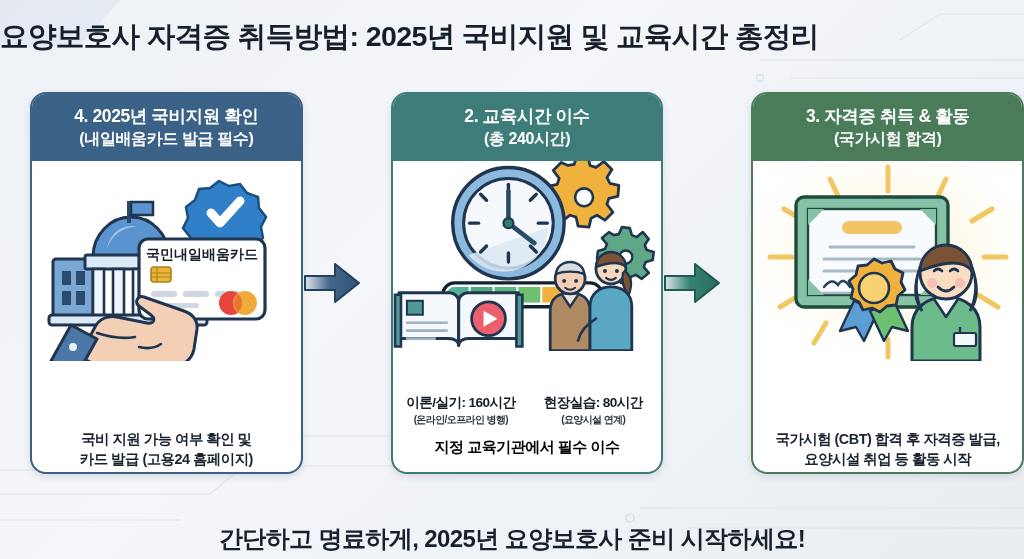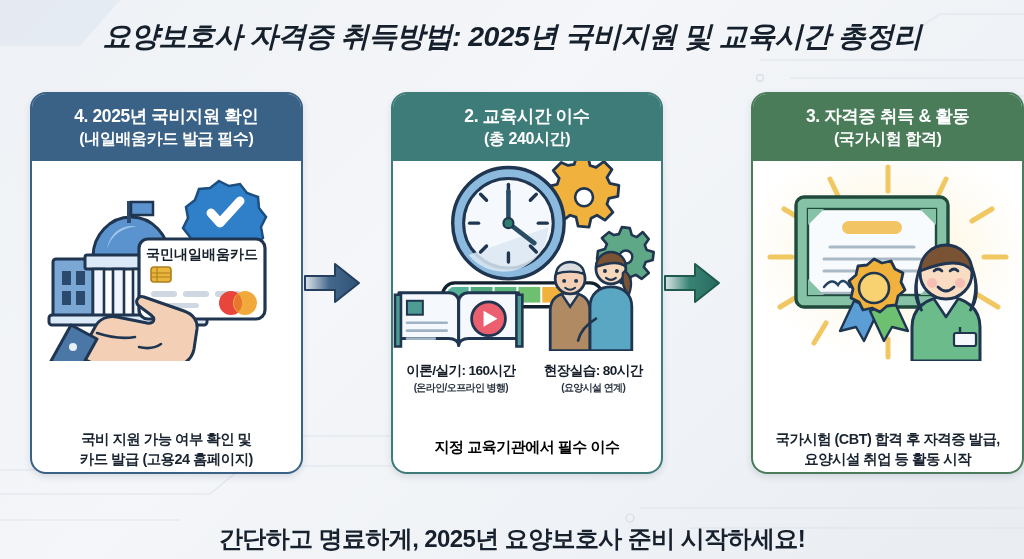--- a/index.html
+++ b/index.html
@@ -13,21 +13,21 @@
     background: linear-gradient(135deg, #eef1f5 0%, #f4f6f9 40%, #e9edf2 100%);
   }
 
   
   .bg-deco { position: absolute; inset: 0; pointer-events: none; z-index: 0; }
   .bg-deco svg { width: 100%; height: 100%; display: block; }
 
   
   .title-bar {
     position: absolute; top: 18px; left: 0; width: 1024px;
-    text-align: center; z-index: 3; font-style: italic;
+    text-align: left; z-index: 3;
   }
   .title-text {
     font-size: 28.5px; font-weight: bold; color: #16202c;
     letter-spacing: -0.6px; white-space: nowrap;
   }
 
   
   .cards {
     position: absolute; top: 92px; left: 0; width: 1024px; height: 382px;
     display: flex; align-items: stretch; z-index: 2;
@@ -75,21 +75,21 @@
 
   
   .stats {
     display: flex; gap: 8px;
     padding: 0 6px 4px;
   }
   .stat { flex: 1 1 0; text-align: center; color: #151e29; }
   .stat-title { font-size: 13.6px; font-weight: bold; letter-spacing: -0.6px; white-space: nowrap; }
   .stat-sub { font-size: 10px; font-weight: bold; letter-spacing: -0.6px; margin-top: 1px; color: #2a3440; white-space: nowrap; }
   .stats-foot { text-align: center; padding: 6px 8px 14px; }
-  .stats-foot .foot-line { font-size: 15px; margin-top: 32px; }
+  .stats-foot .foot-line { font-size: 15px; }
 
   
   .arrow {
     width: 60px; display: flex; align-items: center; justify-content: center;
     position: relative; z-index: 4;
   }
 
   
   .banner {
     position: absolute; left: 0; bottom: 4px; width: 1024px;

